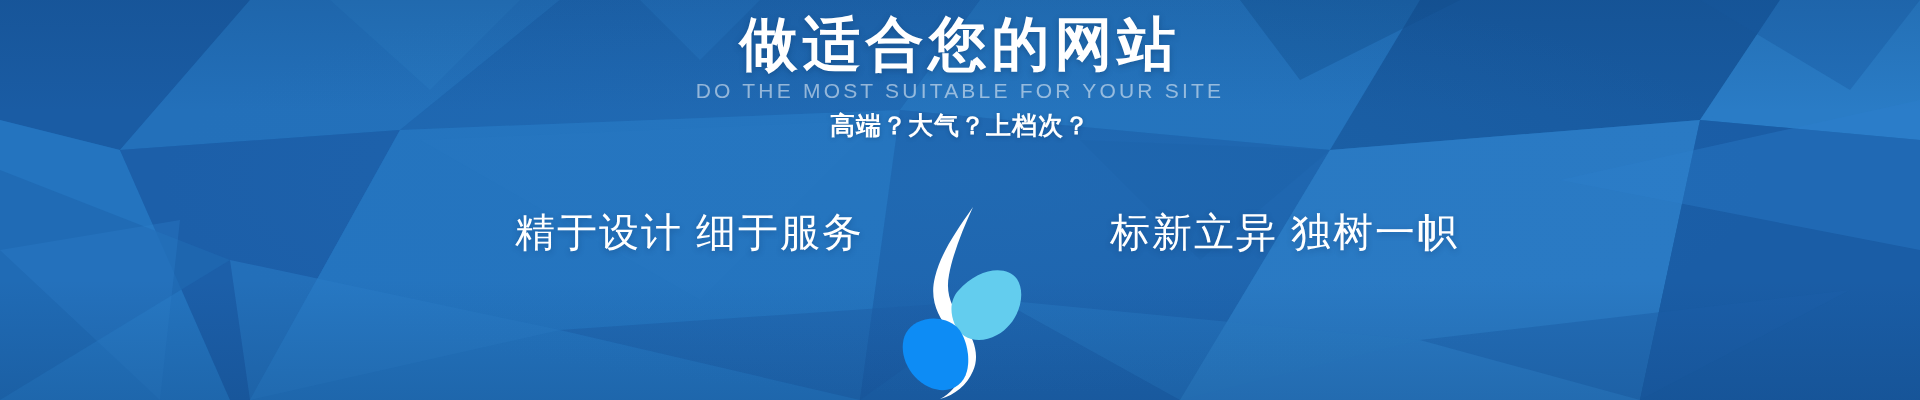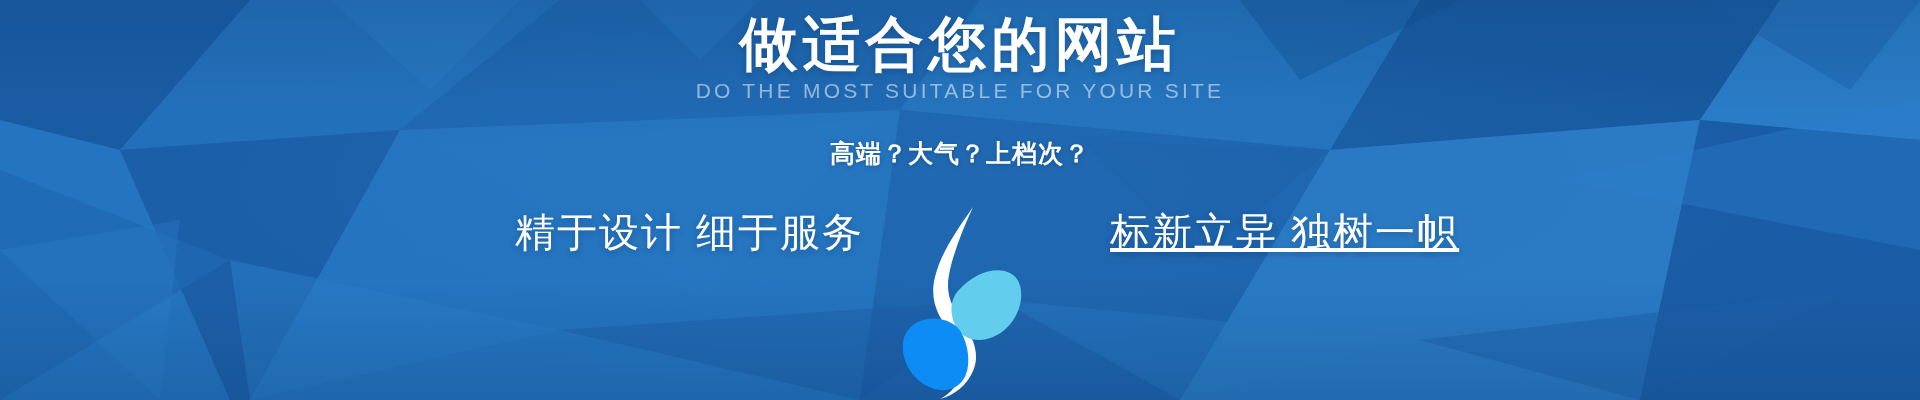--- a/index.html
+++ b/index.html
@@ -51,21 +51,21 @@
   }
   .subhead-en {
     margin-top: 4px;
     color: rgba(255,255,255,0.52);
     font-size: 21px;
     letter-spacing: 3.2px;
     font-weight: 400;
     white-space: nowrap;
   }
   .tagline-block {
-    margin-top: 33px;
+    margin-top: 5px;
     text-align: center;
     color: #ffffff;
     font-size: 25px;
     font-weight: bold;
     line-height: 1.36;
     letter-spacing: 1px;
     text-shadow: 0 1px 4px rgba(8,45,90,0.35);
   }
   .tagline-block > div { white-space: nowrap; }
 
@@ -81,21 +81,21 @@
   }
   .slogan {
     color: #ffffff;
     font-size: 40px;
     letter-spacing: 2px;
     white-space: nowrap;
     line-height: 1;
     text-shadow: 0 2px 6px rgba(8,45,90,0.32);
   }
   .slogan.left  { width: 430px; text-align: right; padding-right: 58px; box-sizing: border-box; }
-  .slogan.right { width: 430px; text-align: left;  padding-left: 58px;  box-sizing: border-box; text-decoration: underline; }
+  .slogan.right { width: 430px; text-align: left;  padding-left: 58px;  box-sizing: border-box; }
 
   .logo-mark {
     position: absolute;
     left: 50%;
     transform: translateX(-50%);
     top: 205px;
     width: 130px;
     height: 195px;
   }
   .logo-mark svg { display: block; width: 100%; height: 100%; overflow: visible; }

